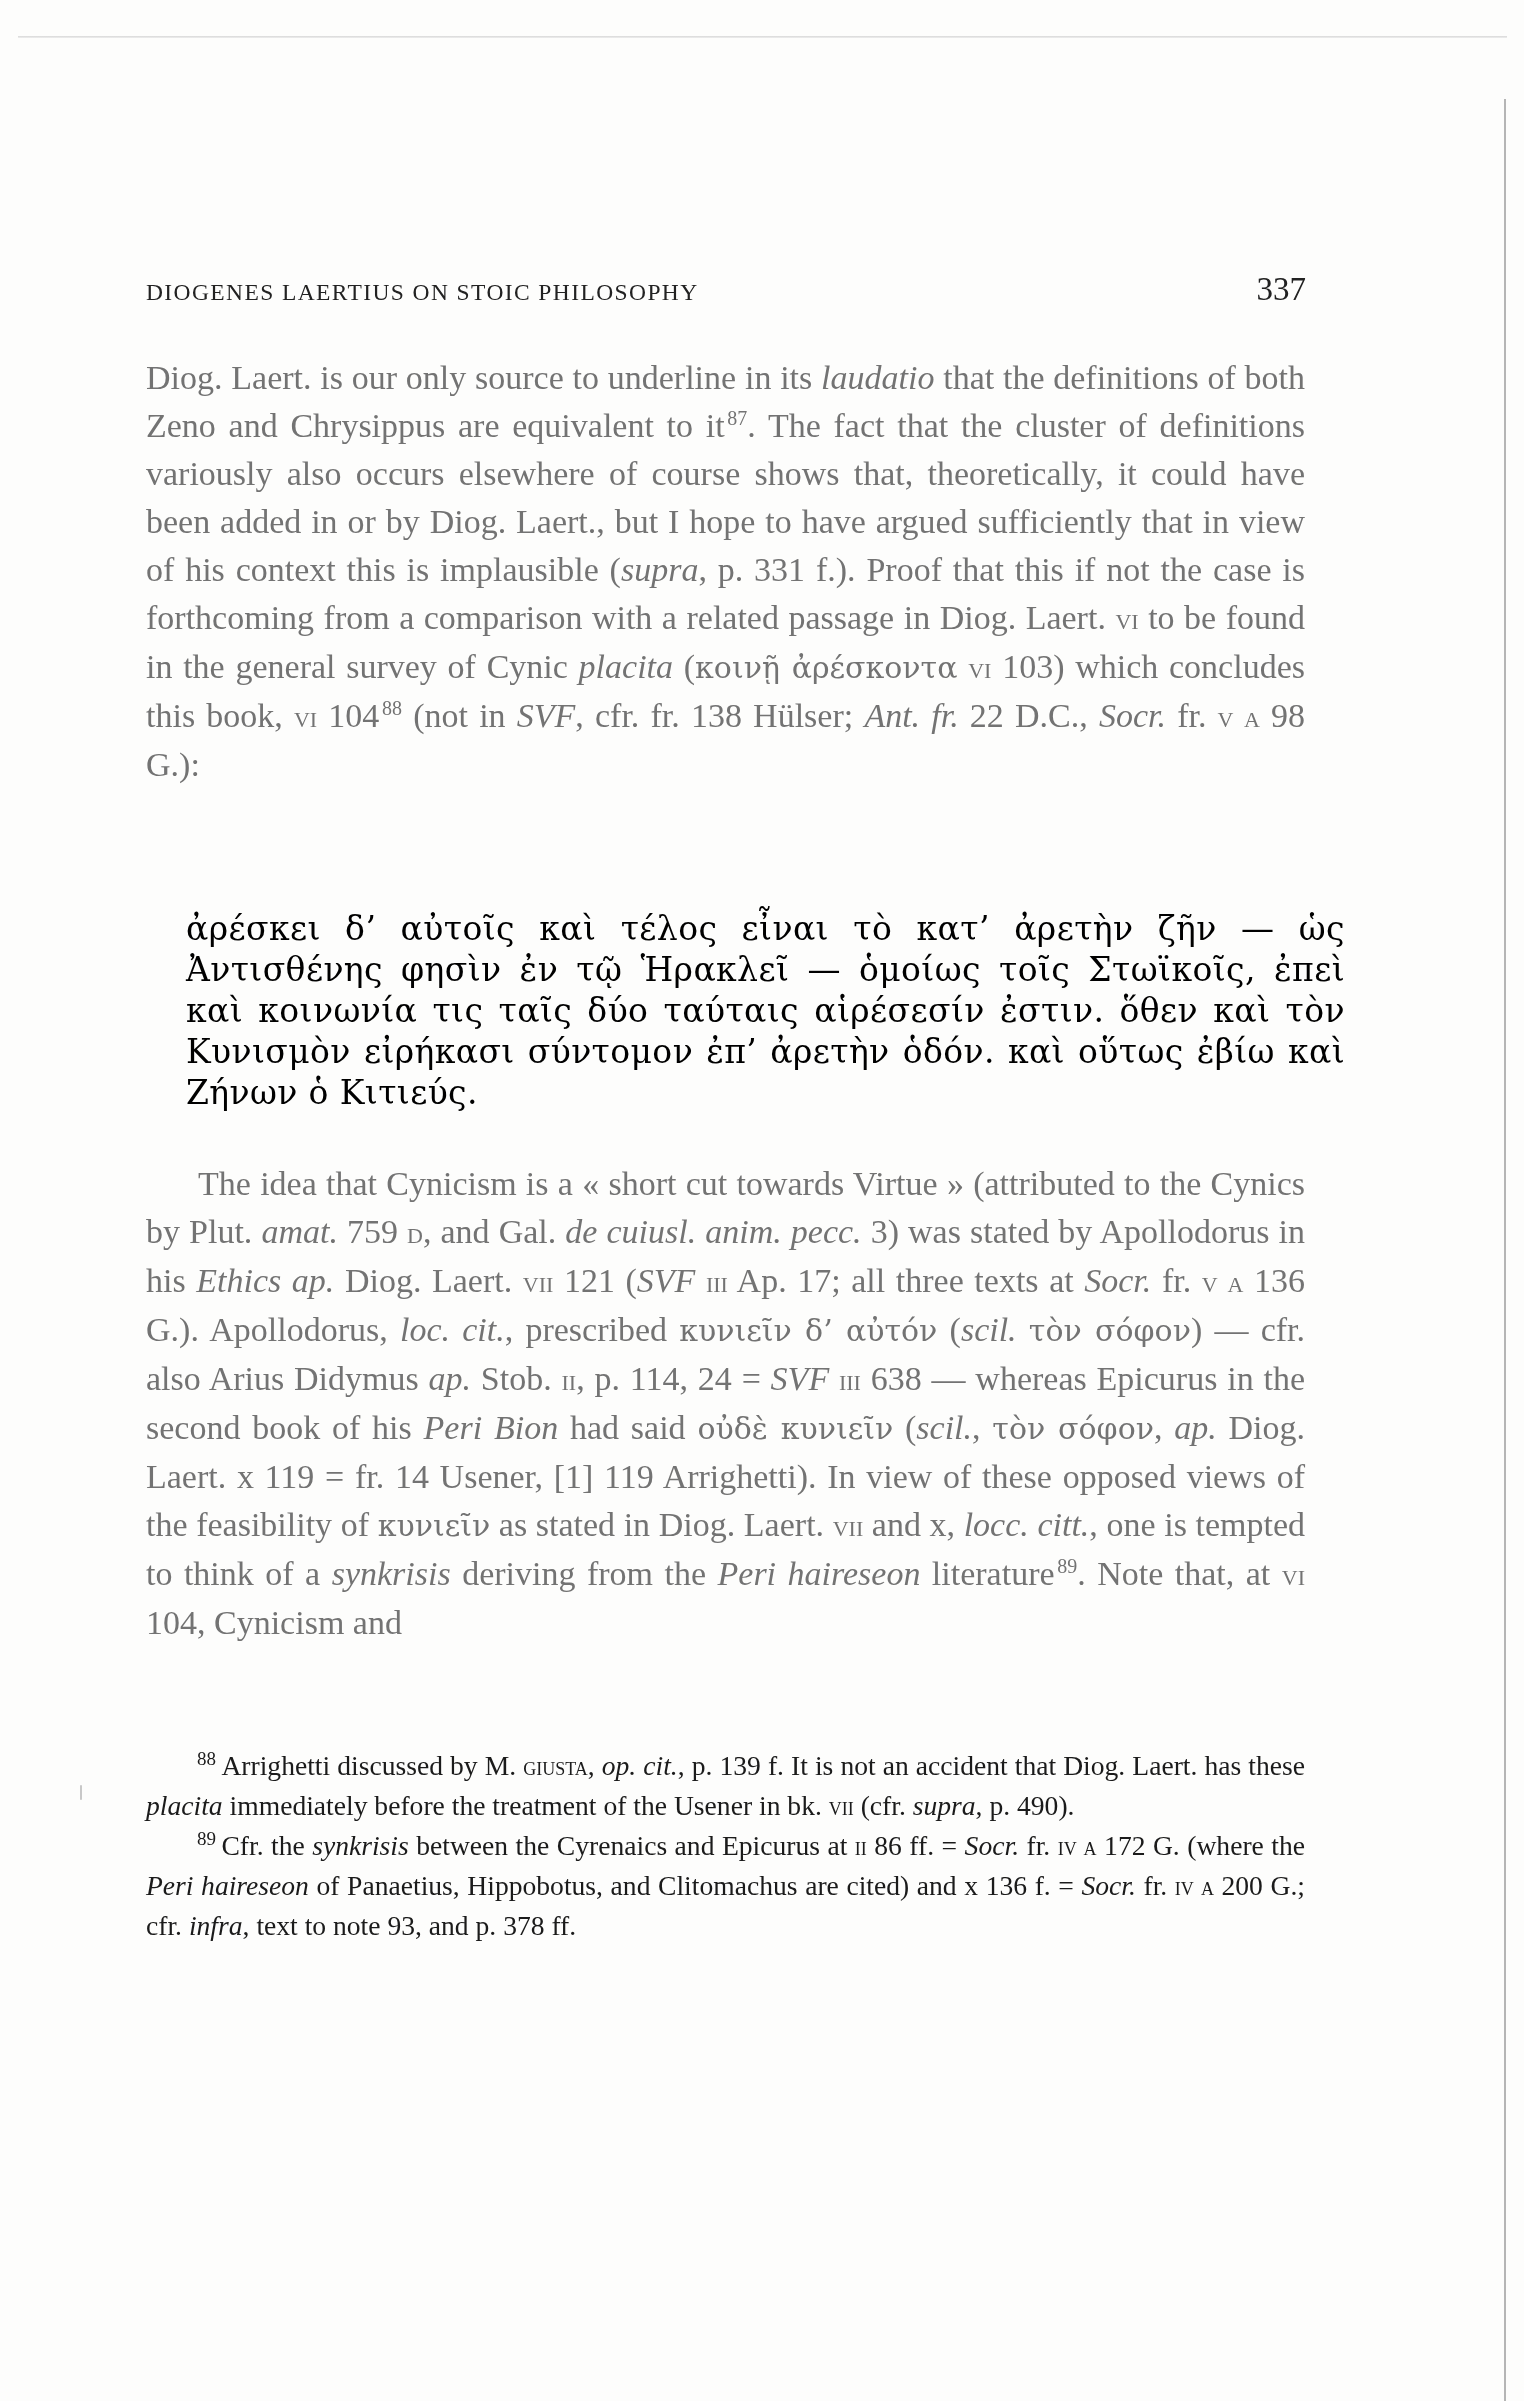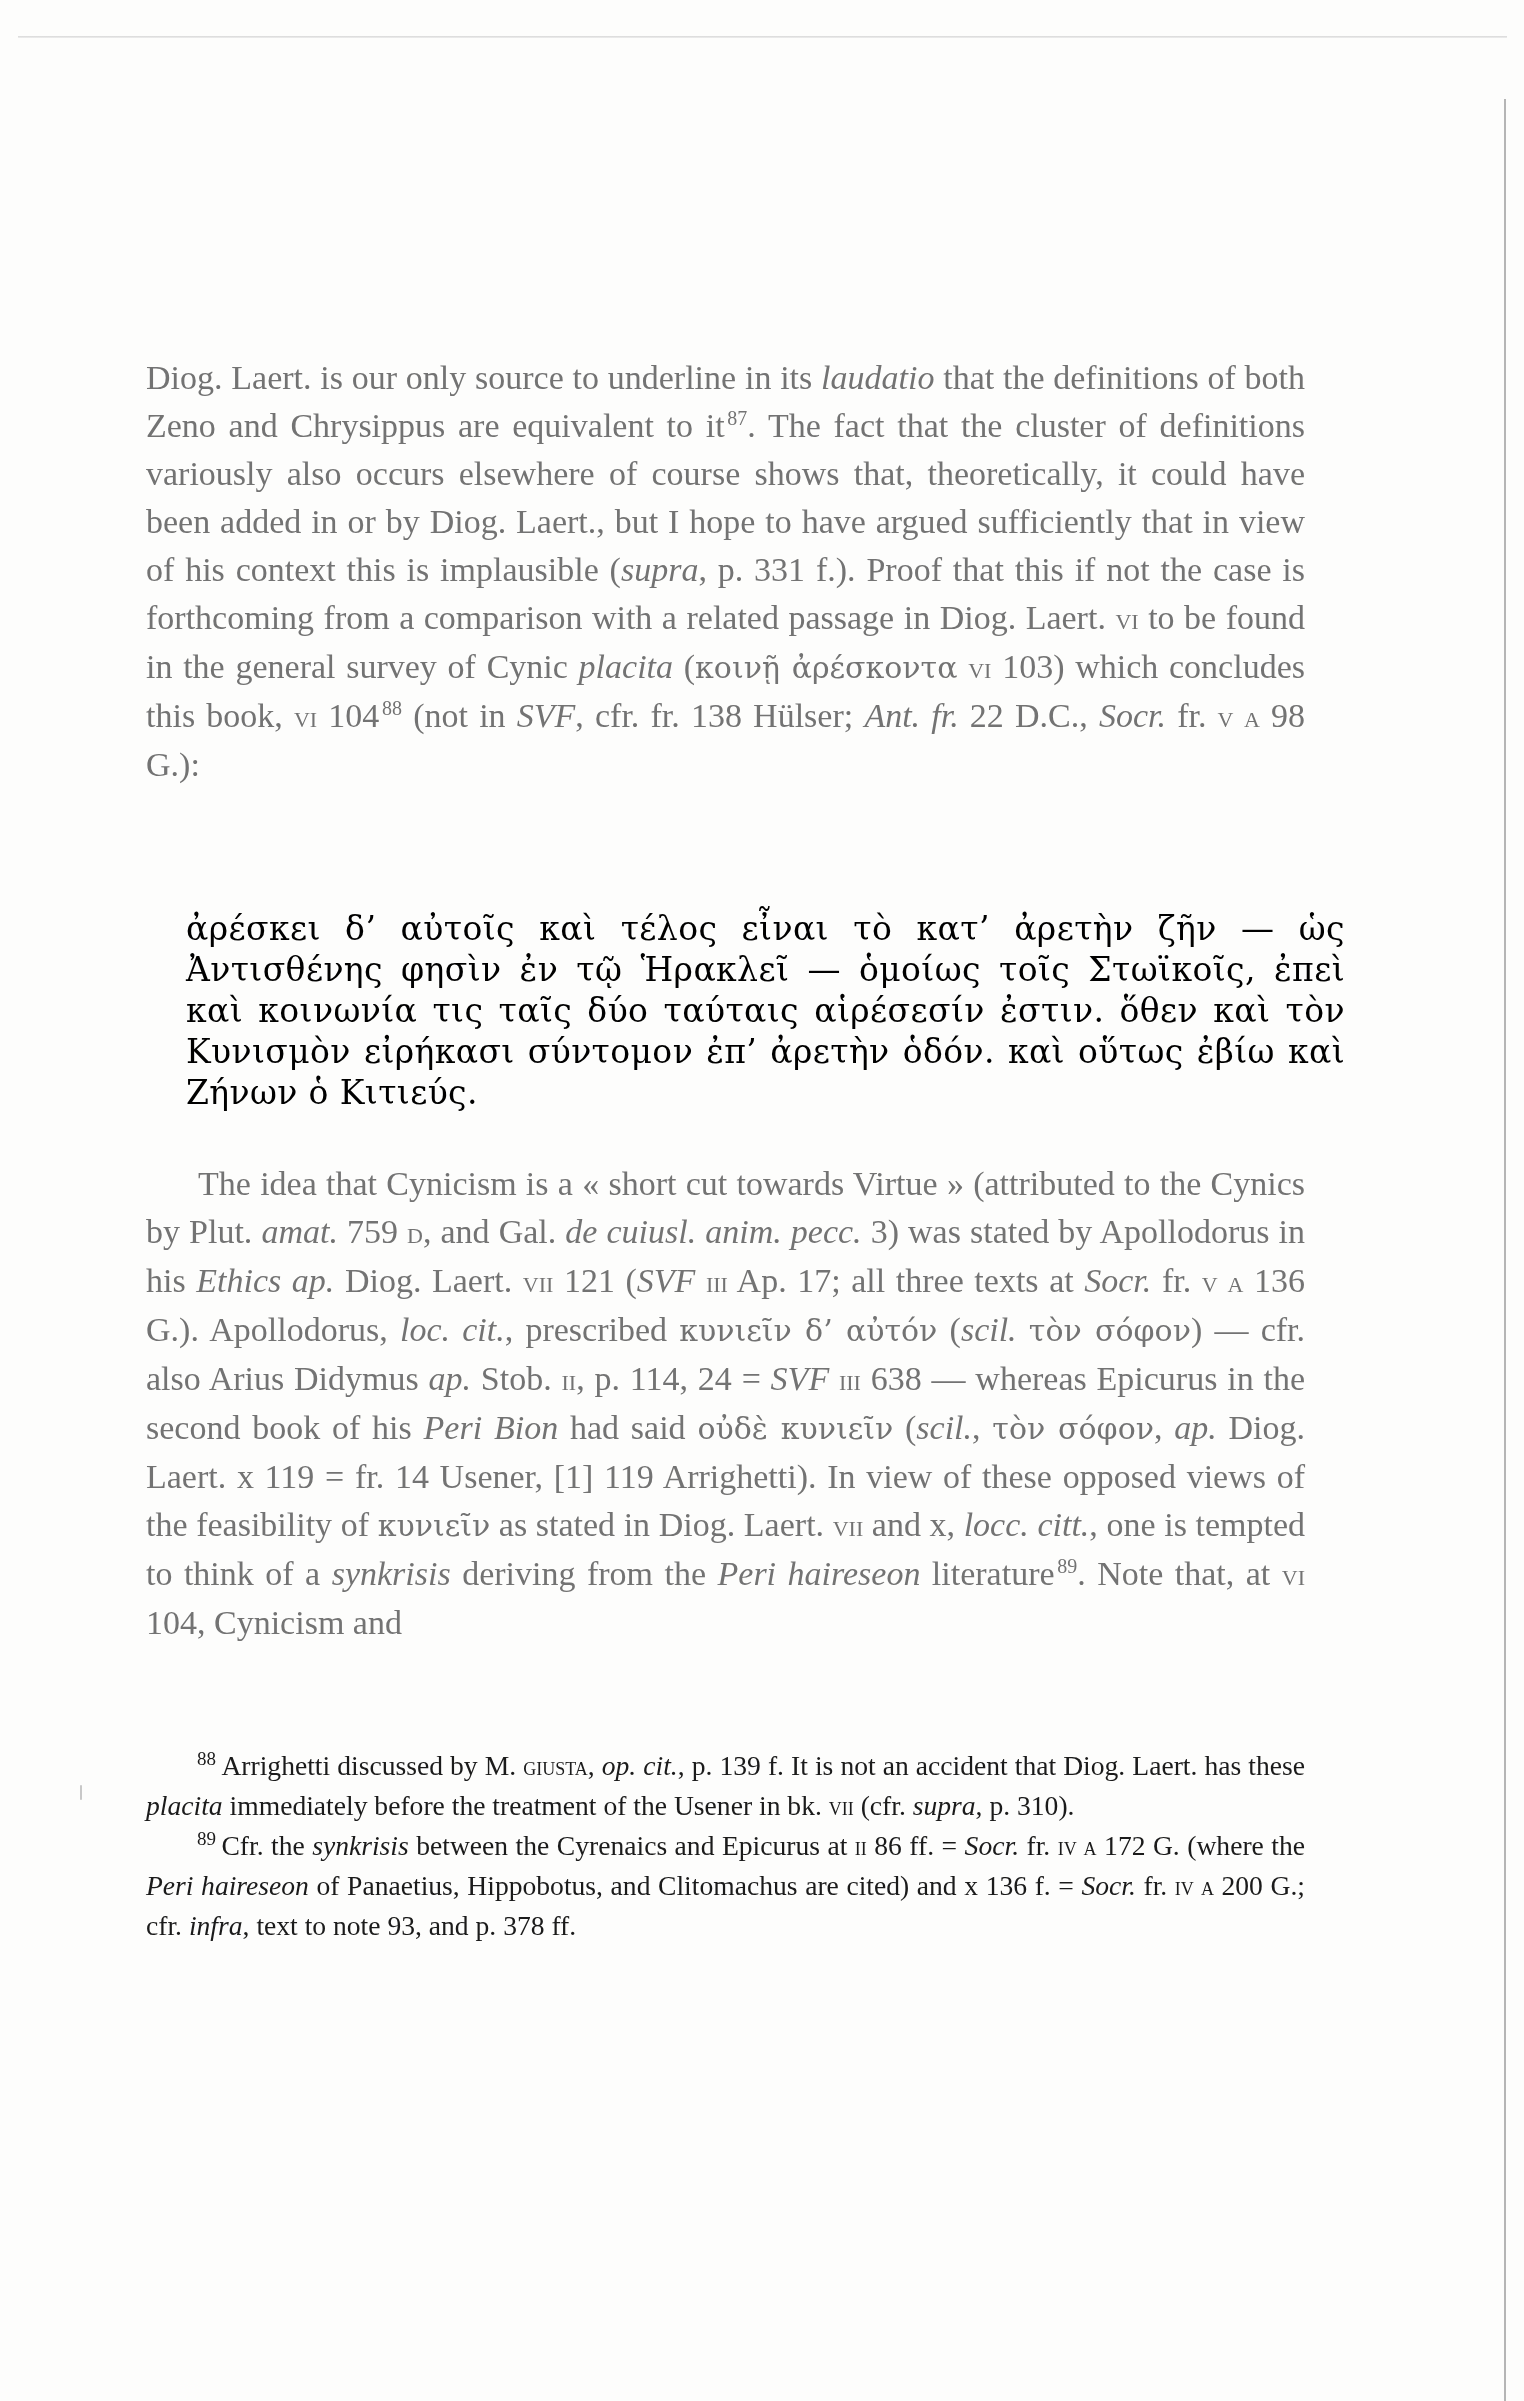--- a/index.html
+++ b/index.html
@@ -131,33 +131,37 @@
     i, .it { font-style: italic; }
   </style>
 </head>
 <body>
 
 <div class="page">
   <div class="scan-top-line"></div>
   <div class="scan-right-line"></div>
   <div class="stray-mark"></div>
 
+  <header class="running-head">
+    <span class="running-title">Diogenes Laertius on Stoic Philosophy</span>
+    <span class="page-number">337</span>
+  </header>
 
   <div class="body-text para1">
     <p><span>Diog. Laert. is our only source to underline in its </span><i>laudatio</i><span> that the definitions of both Zeno and Chrysippus are equivalent to it</span><sup class="ref">87</sup><span>. The fact that the cluster of definitions variously also occurs elsewhere of course shows that, theoretically, it could have been added in or by Diog. Laert., but I hope to have argued sufficiently that in view of his context this is implausible (</span><i>supra</i><span>, p. 331 f.). Proof that this if not the case is forthcoming from a comparison with a related passage in Diog. Laert. </span><span class="sc">VI</span><span> to be found in the general survey of Cynic </span><i>placita</i><span> (</span><span class="greek-inline">κοινῇ ἀρέσκοντα</span><span> </span><span class="sc">VI</span><span> 103) which concludes this book, </span><span class="sc">VI</span><span> 104</span><sup class="ref">88</sup><span> (not in </span><i>SVF</i><span>, cfr. fr. 138 Hülser; </span><i>Ant. fr.</i><span> 22 D.C., </span><i>Socr.</i><span> fr. </span><span class="sc">V A</span><span> 98 G.):</span></p>
   </div>
 
   <blockquote class="greek-quote">
     <span>ἀρέσκει δ’ αὐτοῖς καὶ τέλος εἶναι τὸ κατ’ ἀρετὴν ζῆν — ὡς Ἀντισθένης φησὶν ἐν τῷ Ἡρακλεῖ — ὁμοίως τοῖς Στωϊκοῖς, ἐπεὶ καὶ κοινωνία τις ταῖς δύο ταύταις αἱρέσεσίν ἐστιν. ὅθεν καὶ τὸν Κυνισμὸν εἰρήκασι σύντομον ἐπ’ ἀρετὴν ὁδόν. καὶ οὕτως ἐβίω καὶ Ζήνων ὁ Κιτιεύς.</span>
   </blockquote>
 
   <div class="body-text para2">
     <p><span>The idea that Cynicism is a « short cut towards Virtue » (attributed to the Cynics by Plut. </span><i>amat.</i><span> 759 </span><span class="sc">D</span><span>, and Gal. </span><i>de cuiusl. anim. pecc.</i><span> 3) was stated by Apollodorus in his </span><i>Ethics ap.</i><span> Diog. Laert. </span><span class="sc">VII</span><span> 121 (</span><i>SVF</i><span> </span><span class="sc">III</span><span> Ap. 17; all three texts at </span><i>Socr.</i><span> fr. </span><span class="sc">V A</span><span> 136 G.). Apollodorus, </span><i>loc. cit.</i><span>, prescribed </span><span class="greek-inline">κυνιεῖν δ’ αὐτόν</span><span> (</span><i>scil.</i><span> </span><span class="greek-inline">τὸν σόφον</span><span>) — cfr. also Arius Didymus </span><i>ap.</i><span> Stob. </span><span class="sc">II</span><span>, p. 114, 24 = </span><i>SVF</i><span> </span><span class="sc">III</span><span> 638 — whereas Epicurus in the second book of his </span><i>Peri Bion</i><span> had said </span><span class="greek-inline">οὐδὲ κυνιεῖν</span><span> (</span><i>scil.</i><span>, </span><span class="greek-inline">τὸν σόφον</span><span>, </span><i>ap.</i><span> Diog. Laert. x 119 = fr. 14 Usener, [1] 119 Arrighetti). In view of these opposed views of the feasibility of </span><span class="greek-inline">κυνιεῖν</span><span> as stated in Diog. Laert. </span><span class="sc">VII</span><span> and x, </span><i>locc. citt.</i><span>, one is tempted to think of a </span><i>synkrisis</i><span> deriving from the </span><i>Peri haireseon</i><span> literature</span><sup class="ref">89</sup><span>. Note that, at </span><span class="sc">VI</span><span> 104, Cynicism and</span></p>
   </div>
 
   <section class="footnotes">
 
-    <p class="footnote"><span class="fn-num">88</span><span>Arrighetti discussed by M. </span><span class="sc">Giusta</span><span>, </span><i>op. cit.</i><span>, p. 139 f. It is not an accident that Diog. Laert. has these </span><i>placita</i><span> immediately before the treatment of the Usener in bk. </span><span class="sc">VII</span><span> (cfr. </span><i>supra</i><span>, p. 310).</span></p>
+    <p class="footnote"><span class="fn-num">88</span><span>Arrighetti discussed by M. </span><span class="sc">Giusta</span><span>, </span><i>op. cit.</i><span>, p. 139 f. It is not an accident that Diog. Laert. has these </span><i>placita</i><span> immediately before the treatment of the Usener in bk. </span><span class="sc">VII</span><span> (cfr. </span><i>supra</i><span>, p. 490).</span></p>
 
     <p class="footnote"><span class="fn-num">89</span><span>Cfr. the </span><i>synkrisis</i><span> between the Cyrenaics and Epicurus at </span><span class="sc">II</span><span> 86 ff. = </span><i>Socr.</i><span> fr. </span><span class="sc">IV A</span><span> 172 G. (where the </span><i>Peri haireseon</i><span> of Panaetius, Hippobotus, and Clitomachus are cited) and x 136 f. = </span><i>Socr.</i><span> fr. </span><span class="sc">IV A</span><span> 200 G.; cfr. </span><i>infra</i><span>, text to note 93, and p. 378 ff.</span></p>
   </section>
 </div>
 
 
 </body></html>

